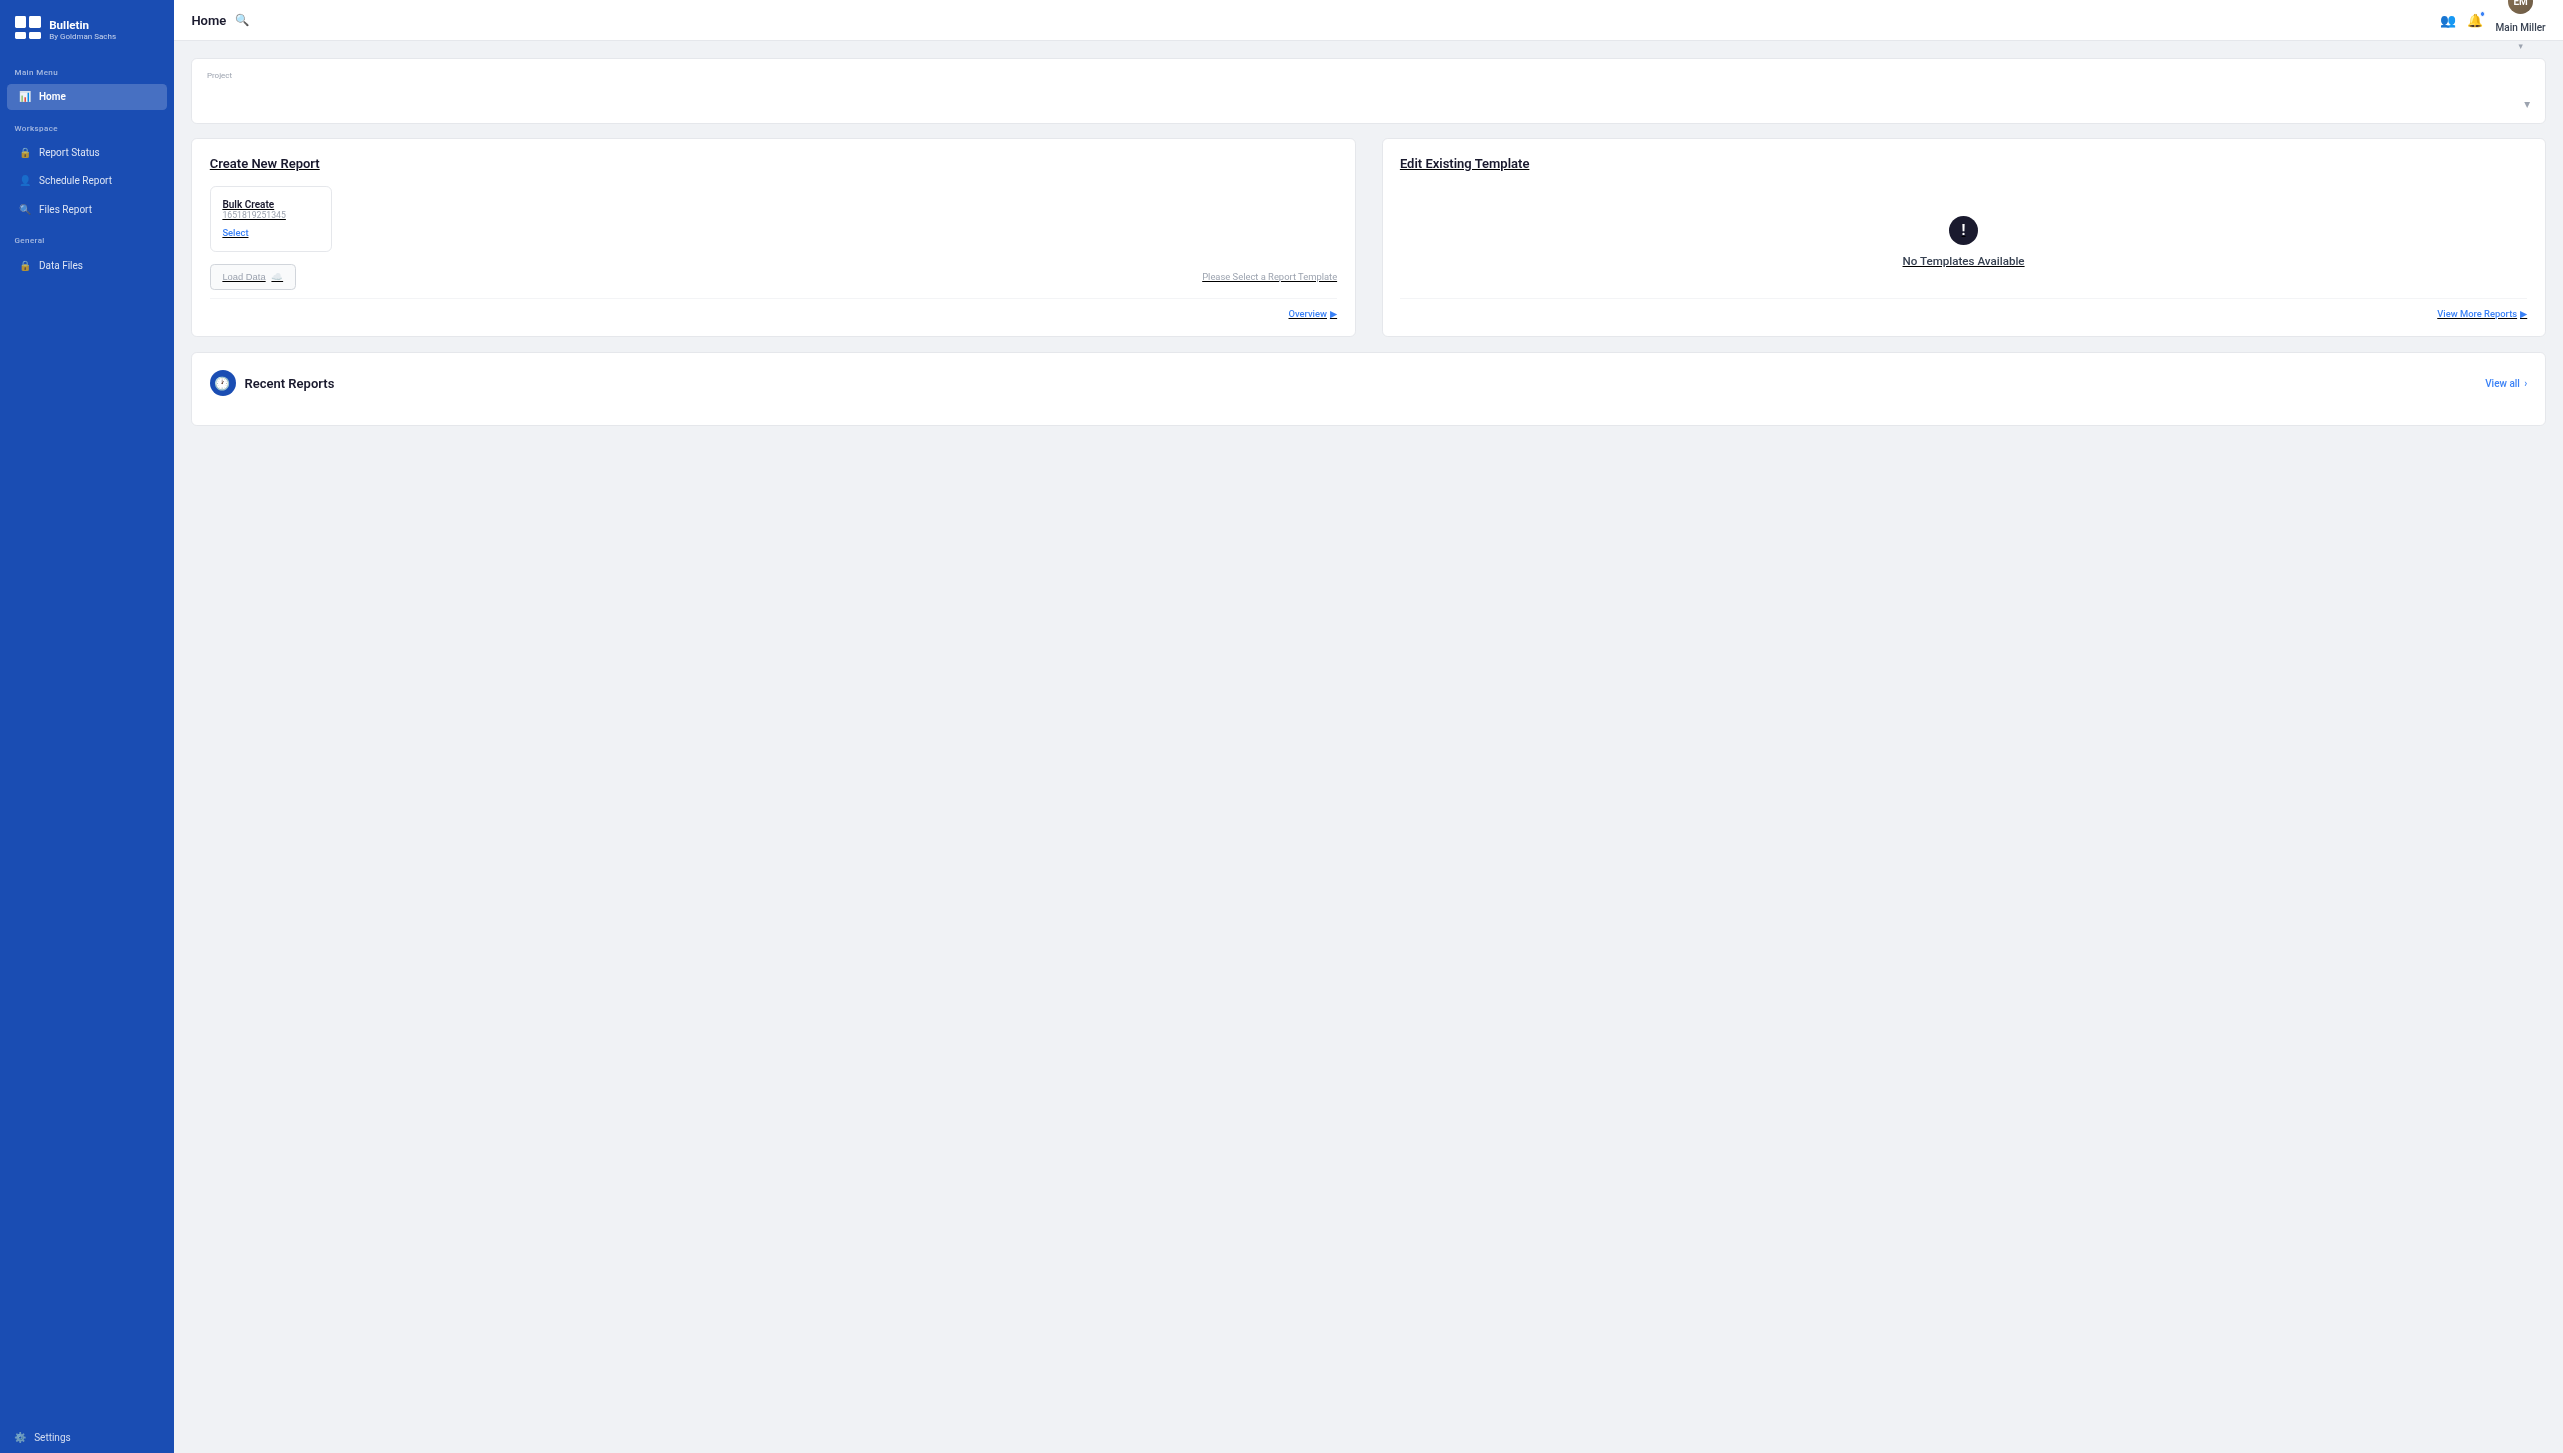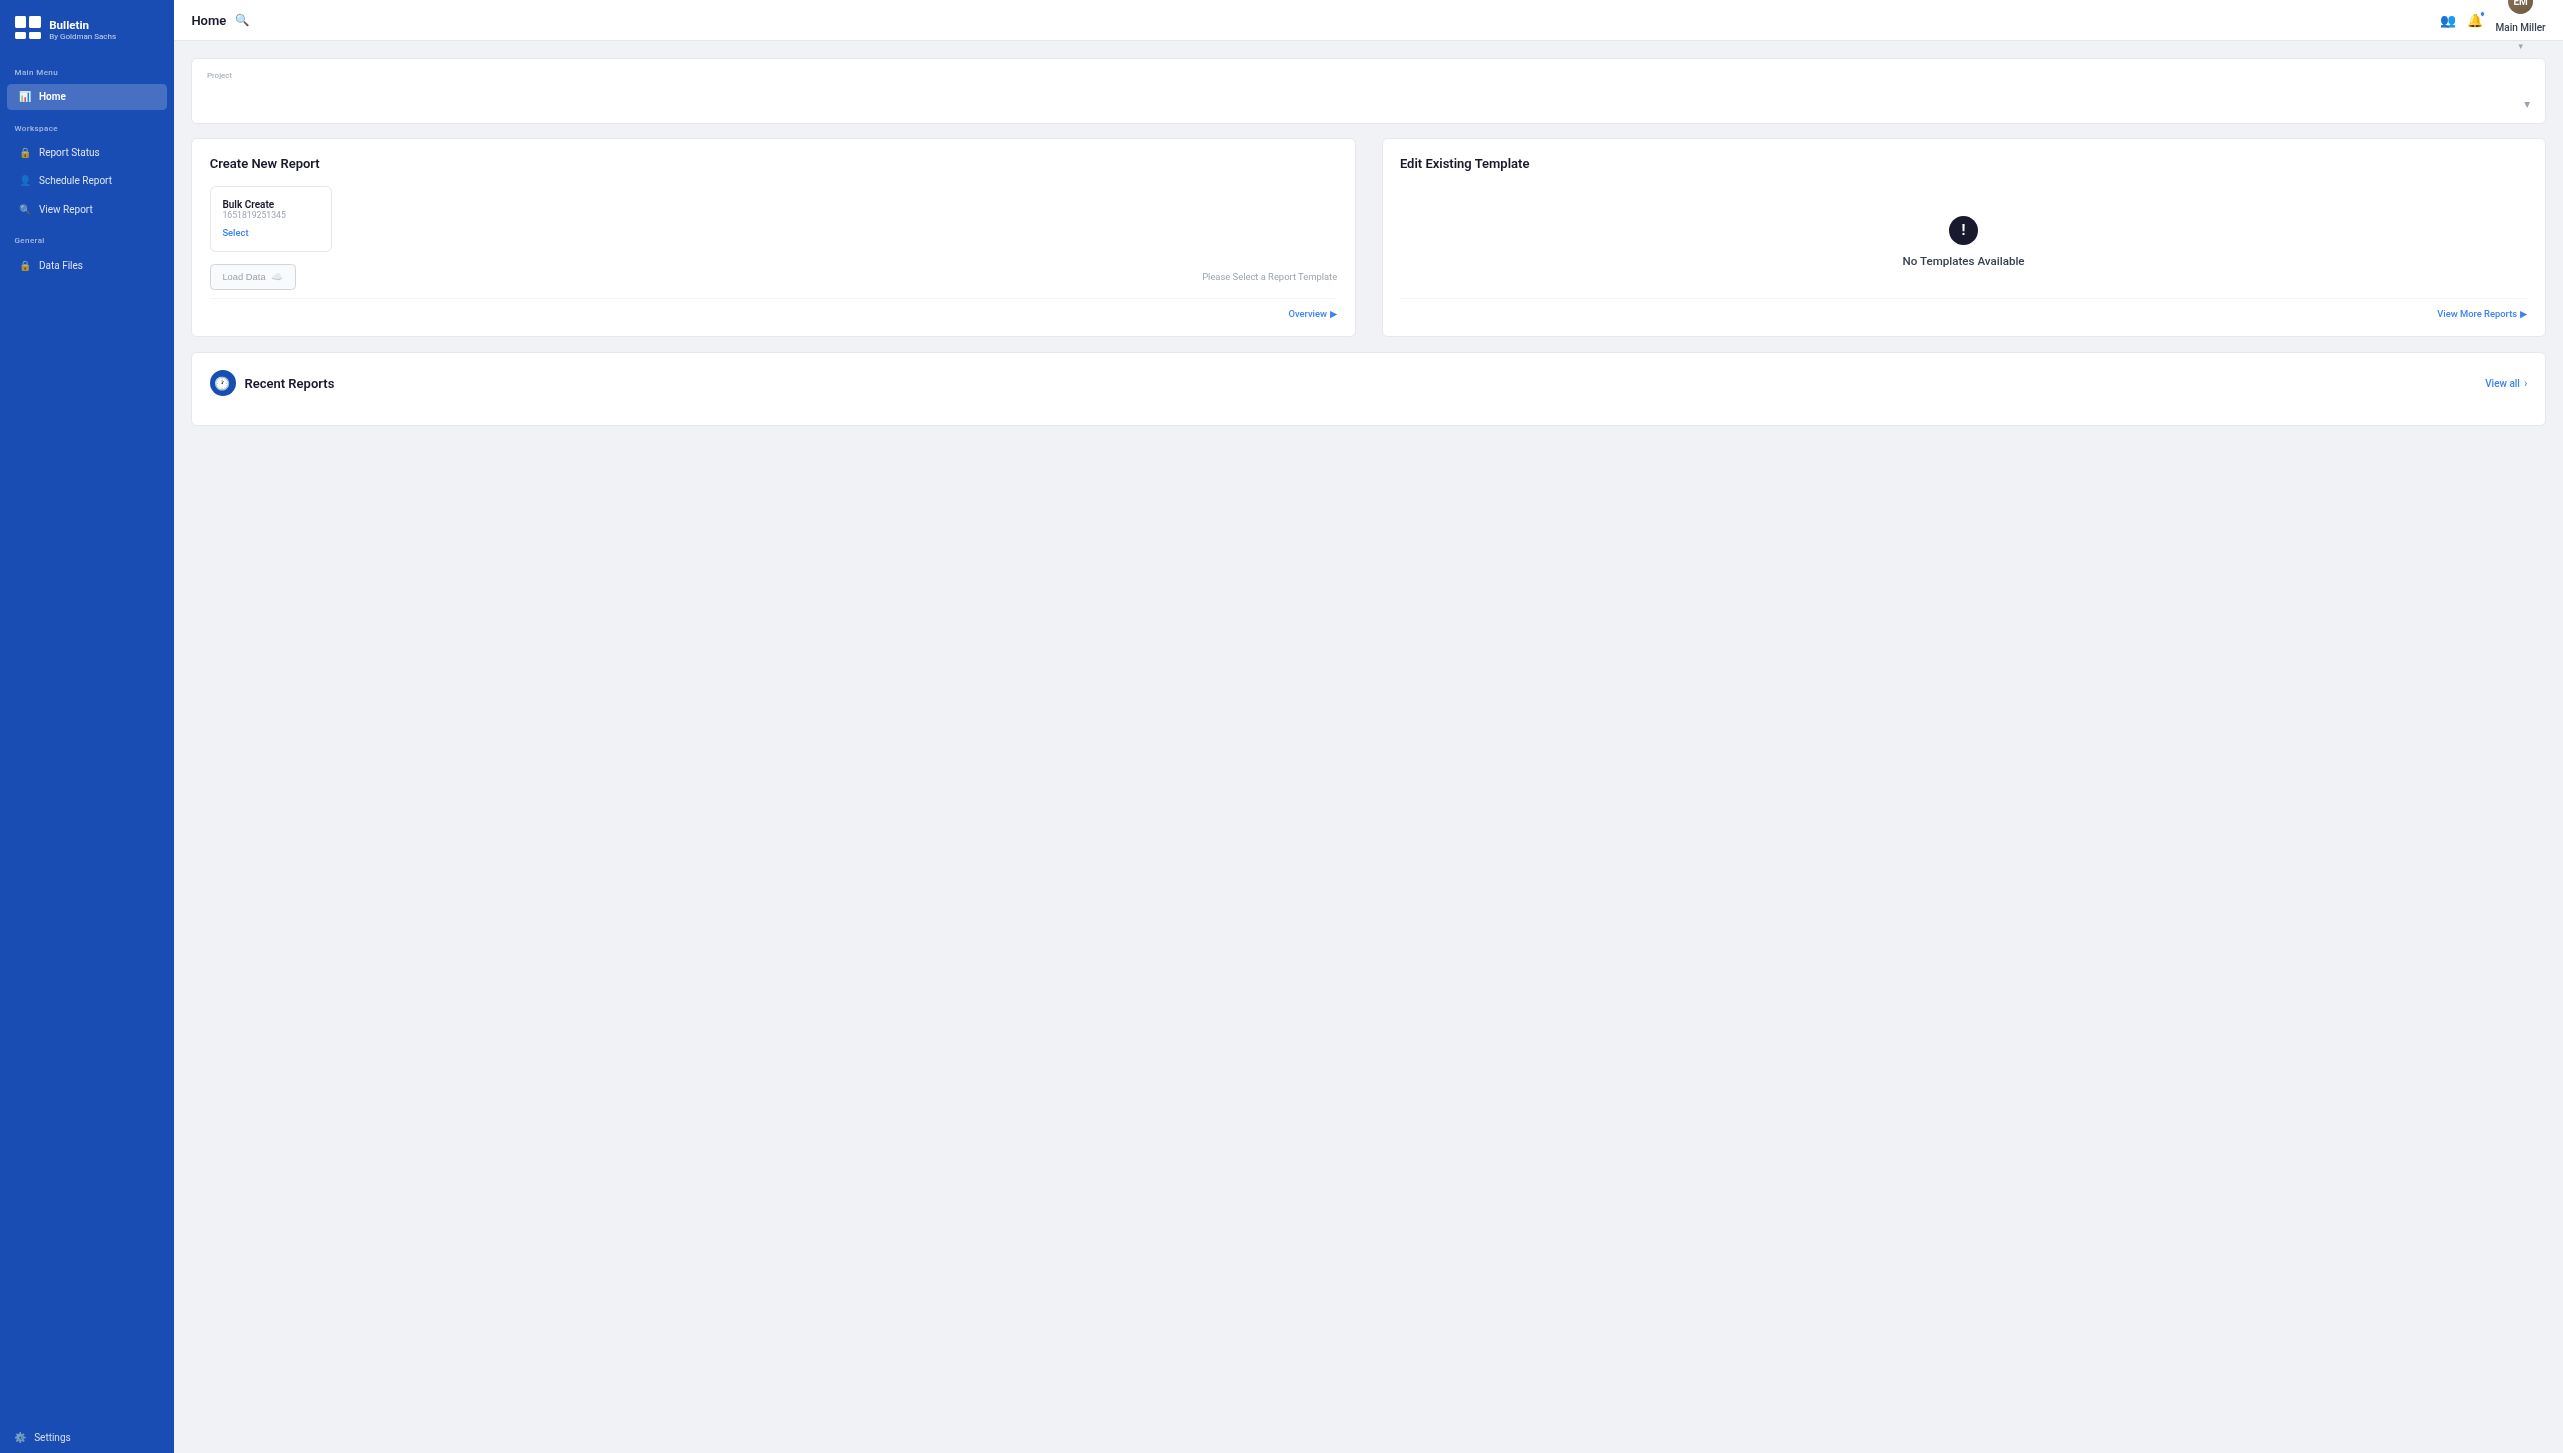--- a/index.html
+++ b/index.html
@@ -148,20 +148,21 @@
       cursor: pointer;
     }
     .project-select-value { font-size: 10px; color: #d1d5db; }
     .project-chevron { color: #9ca3af; }
 
     
     .two-col {
       display: grid;
       grid-template-columns: 1fr 1fr;
       gap: 26px;
+      text-decoration: underline;
     }
 
     .panel {
       background: white;
       border-radius: 5.8px;
       border: 0.7px solid #e5e7eb;
       padding: 17.4px;
       display: flex;
       flex-direction: column;
     }
@@ -303,21 +304,21 @@
   <div class="sidebar-item">
     <span class="sidebar-item-icon">🔒</span>
     <span>Report Status</span>
   </div>
   <div class="sidebar-item">
     <span class="sidebar-item-icon">👤</span>
     <span>Schedule Report</span>
   </div>
   <div class="sidebar-item">
     <span class="sidebar-item-icon">🔍</span>
-    <span>View Report</span>
+    <span>Files Report</span>
   </div>
 
   <div class="sidebar-section-label">General</div>
 
   <div class="sidebar-item">
     <span class="sidebar-item-icon">🔒</span>
     <span>Data Files</span>
   </div>
 
   <div class="sidebar-spacer"></div>

